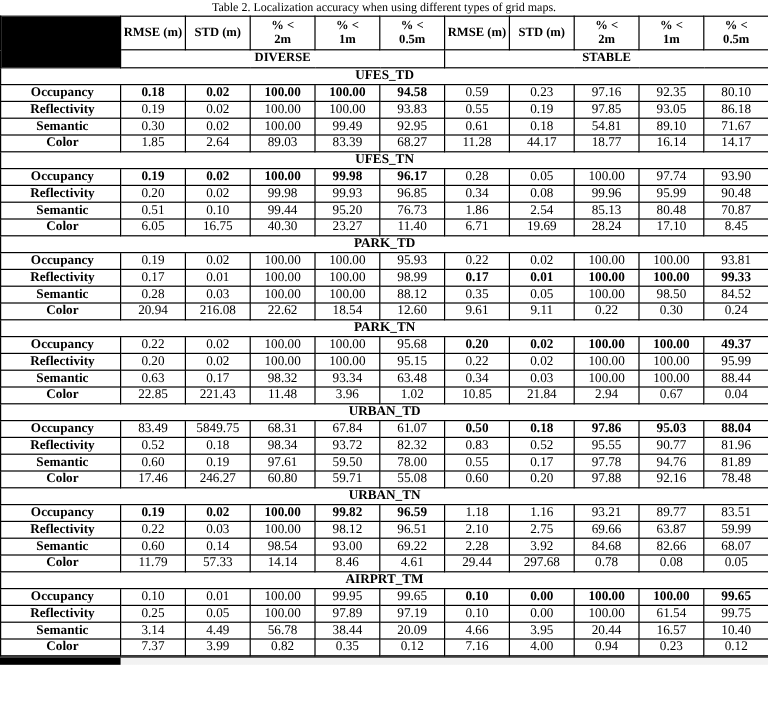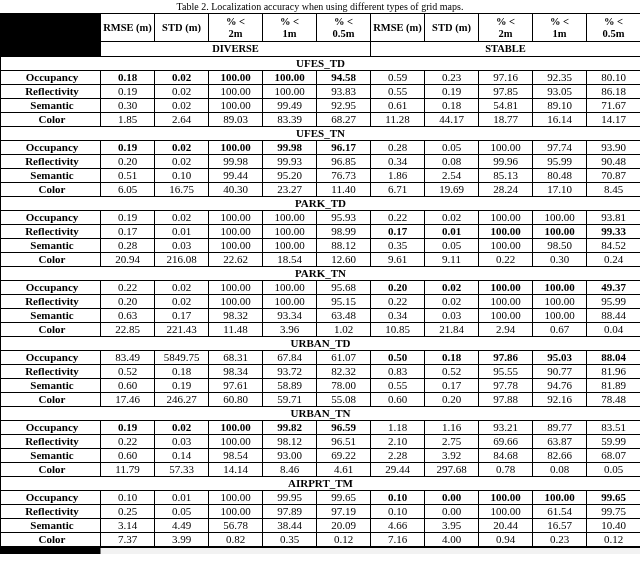--- a/index.html
+++ b/index.html
@@ -352,21 +352,21 @@
         <td>0.52</td>
         <td>95.55</td>
         <td>90.77</td>
         <td>81.96</td>
       </tr>
       <tr>
         <td class="row-label">Semantic</td>
         <td>0.60</td>
         <td>0.19</td>
         <td>97.61</td>
-        <td>58.89</td>
+        <td>59.50</td>
         <td>78.00</td>
         <td>0.55</td>
         <td>0.17</td>
         <td>97.78</td>
         <td>94.76</td>
         <td>81.89</td>
       </tr>
       <tr>
         <td class="row-label">Color</td>
         <td>17.46</td>

